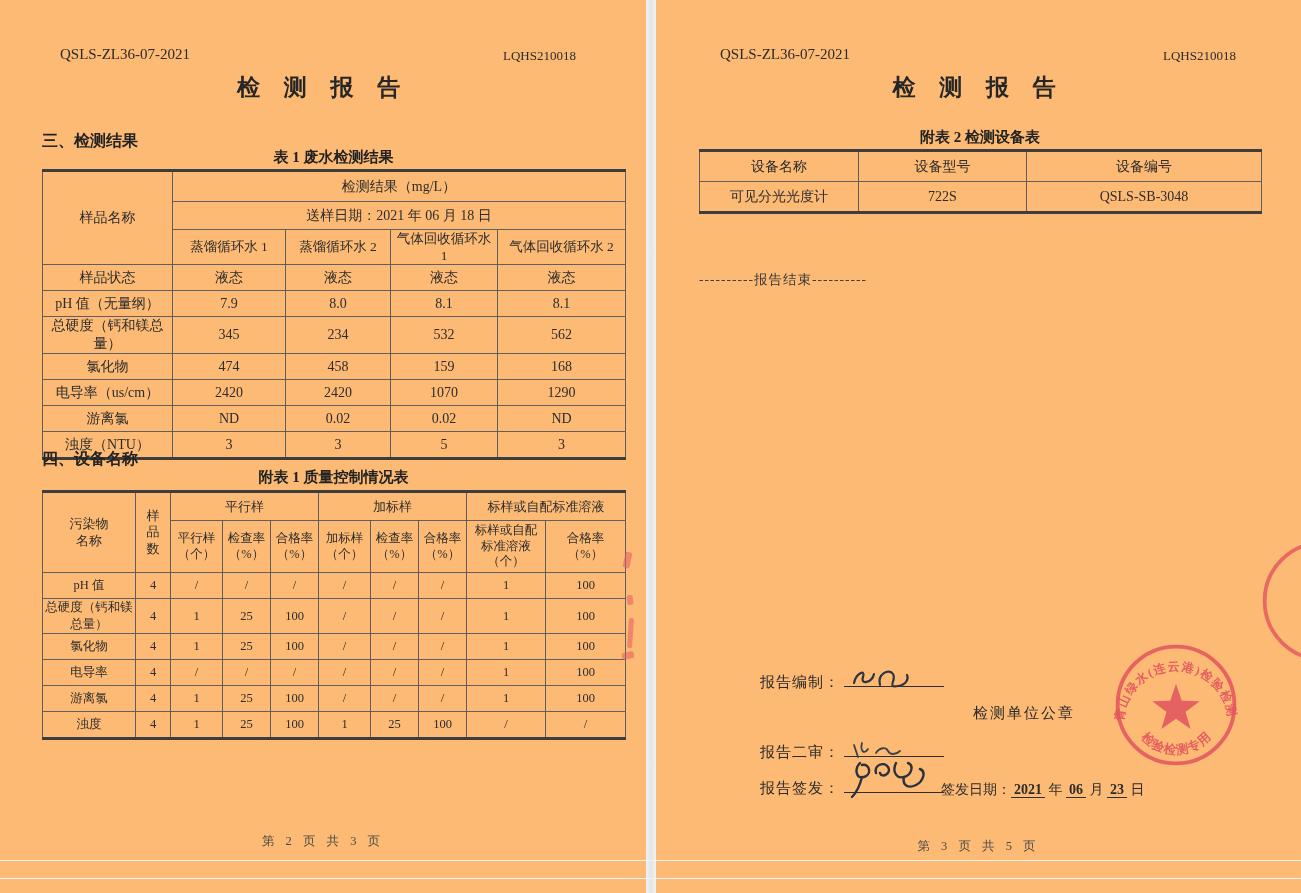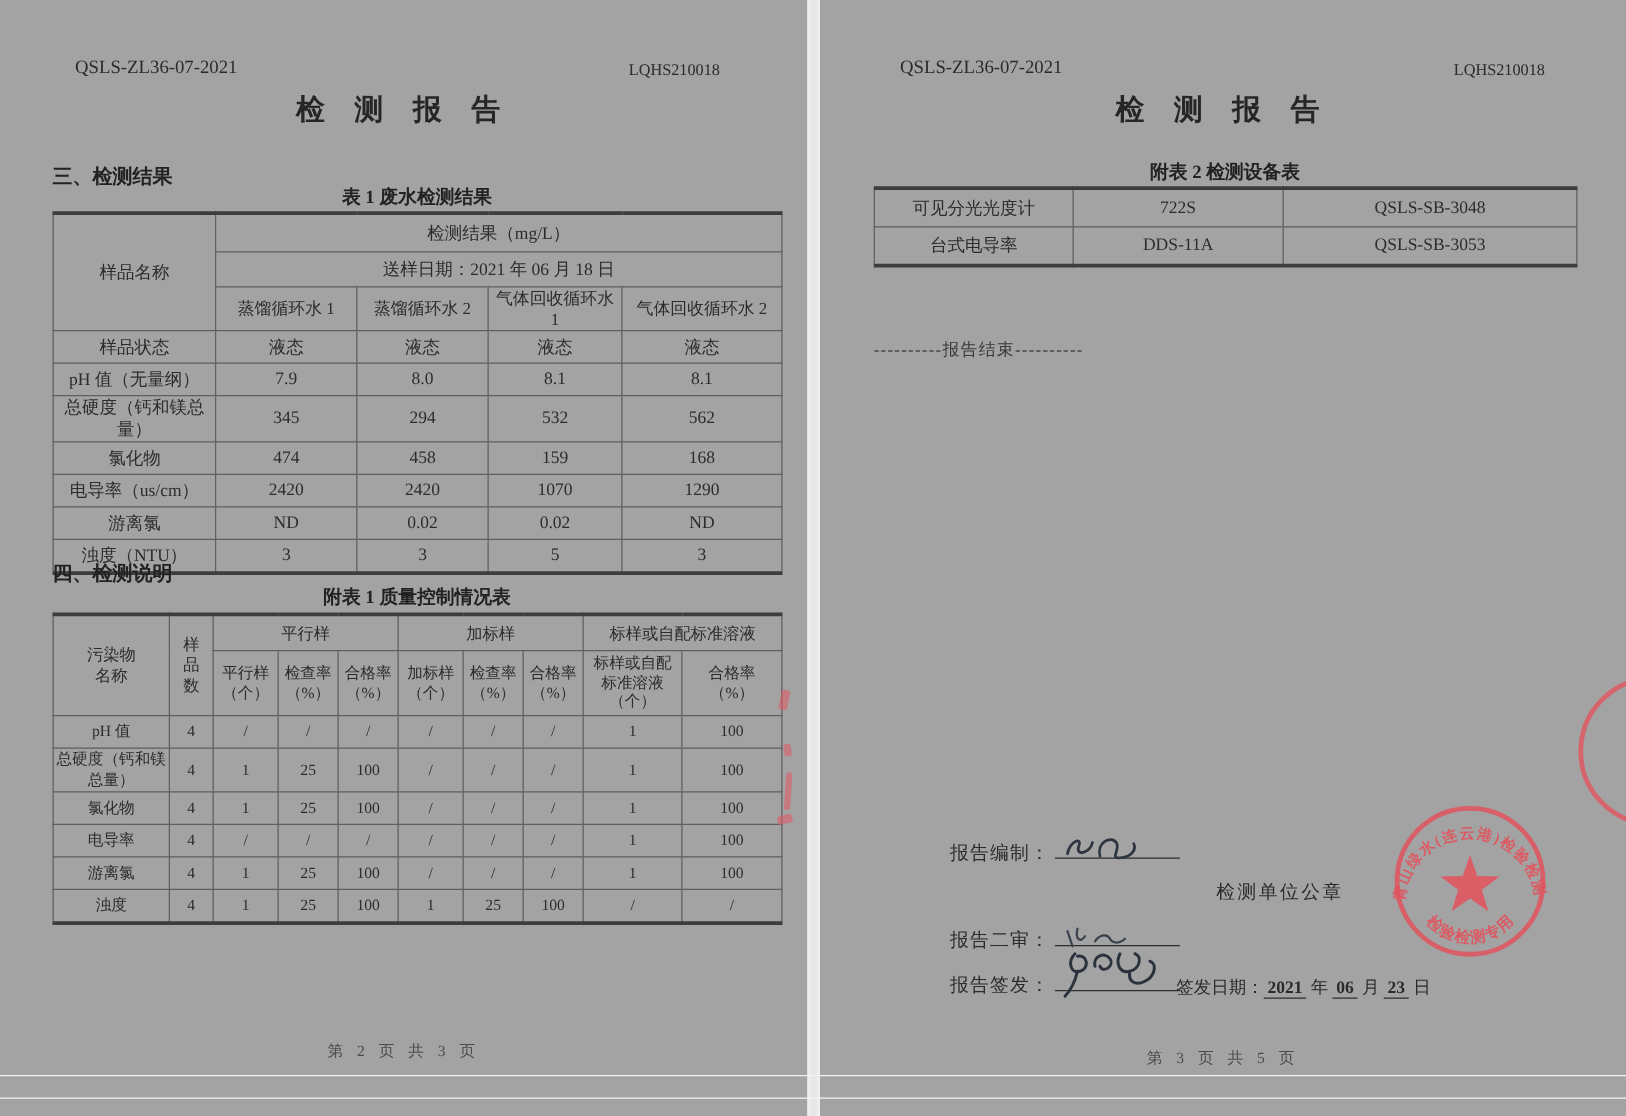--- a/index.html
+++ b/index.html
@@ -1,21 +1,21 @@
 <!DOCTYPE html>
 <html><head>
 <meta charset="utf-8">
 <style>
   html,body{margin:0;padding:0;background:#ffffff;}
   .canvas{
     position:relative; width:1301px; height:893px; overflow:hidden;
     background:#ffffff; font-family:"Liberation Serif","DejaVu Serif",serif;
     color:#2e2e2e;
   }
-  .page{position:absolute; top:0; height:893px; background:#a3a3a3; overflow:hidden;}
+  .page{position:absolute; top:0; height:893px; background:#fdba74; overflow:hidden;}
   .page-left{left:0; width:646px;}
   .gutter{position:absolute; left:646px; top:0; width:10px; height:893px;
     background:linear-gradient(90deg,#f1f1f1,#e4e4e4,#f1f1f1);}
   .page-right{left:656px; width:645px;}
   .hdr-code{position:absolute; font-size:15px; color:#2b2b2b; white-space:nowrap;}
   .hdr-code.small{font-size:13px;}
   .doc-title{position:absolute; width:100%; text-align:center; top:72px;
     font-size:23px; font-weight:bold; letter-spacing:9px; color:#262626;}
   .sec-heading{position:absolute; font-size:16px; font-weight:bold; color:#222;}
   .tbl-title{position:absolute; text-align:center; font-size:15px; font-weight:bold; color:#222;}
@@ -102,21 +102,21 @@
       <tr class="dr">
         <td>pH 值（无量纲）</td>
         <td>7.9</td>
         <td>8.0</td>
         <td>8.1</td>
         <td>8.1</td>
       </tr>
       <tr class="dr">
         <td>总硬度（钙和镁总量）</td>
         <td>345</td>
-        <td>294</td>
+        <td>234</td>
         <td>532</td>
         <td>562</td>
       </tr>
       <tr class="dr">
         <td>氯化物</td>
         <td>474</td>
         <td>458</td>
         <td>159</td>
         <td>168</td>
       </tr>
@@ -137,21 +137,21 @@
       <tr class="dr">
         <td>浊度（NTU）</td>
         <td>3</td>
         <td>3</td>
         <td>5</td>
         <td>3</td>
       </tr>
     </tbody>
       </table>
 
-    <div class="sec-heading" style="left:42px; top:449px;">四、检测说明</div>
+    <div class="sec-heading" style="left:42px; top:449px;">四、设备名称</div>
     <div class="tbl-title" style="left:42px; top:468px; width:583px;">附表 1  质量控制情况表</div>
 
     <table class="doc-table qc-table">
       <colgroup>
         <col style="width:93px">
           <col style="width:35px">
           <col style="width:52px">
           <col style="width:48px">
           <col style="width:48px">
         <col style="width:52px">
@@ -282,29 +282,29 @@
 
     <div class="tbl-title" style="left:43px; top:128px; width:562px;">附表 2  检测设备表</div>
 
     <table class="doc-table eq-table">
       <colgroup>
           <col style="width:159px">
           <col style="width:168px">
           <col style="width:235px">
         </colgroup>
       <tbody>
+          <tr>
+        <td>设备名称</td>
+        <td>设备型号</td>
+        <td>设备编号</td>
+      </tr>
       <tr>
         <td>可见分光光度计</td>
         <td>722S</td>
         <td>QSLS-SB-3048</td>
-      </tr>
-      <tr>
-        <td>台式电导率</td>
-        <td>DDS-11A</td>
-        <td>QSLS-SB-3053</td>
       </tr>
     </tbody>
       </table>
 
     <div class="end-marker">----------报告结束----------</div>
 
     <div class="sig-row" style="top:668px;">
       <span class="sig-label">报告编制：</span><span class="sig-line"><svg width="90" height="34" viewBox="0 0 90 34">
             <path d="M8,22 C10,12 20,8 17,16 C14,24 26,22 28,13 M34,24 C31,13 43,7 47,13 C51,19 40,27 52,25 C60,24 63,18 61,14" fill="none" stroke="#2e3540" stroke-width="2.2" stroke-linecap="round"></path>
           </svg></span>

